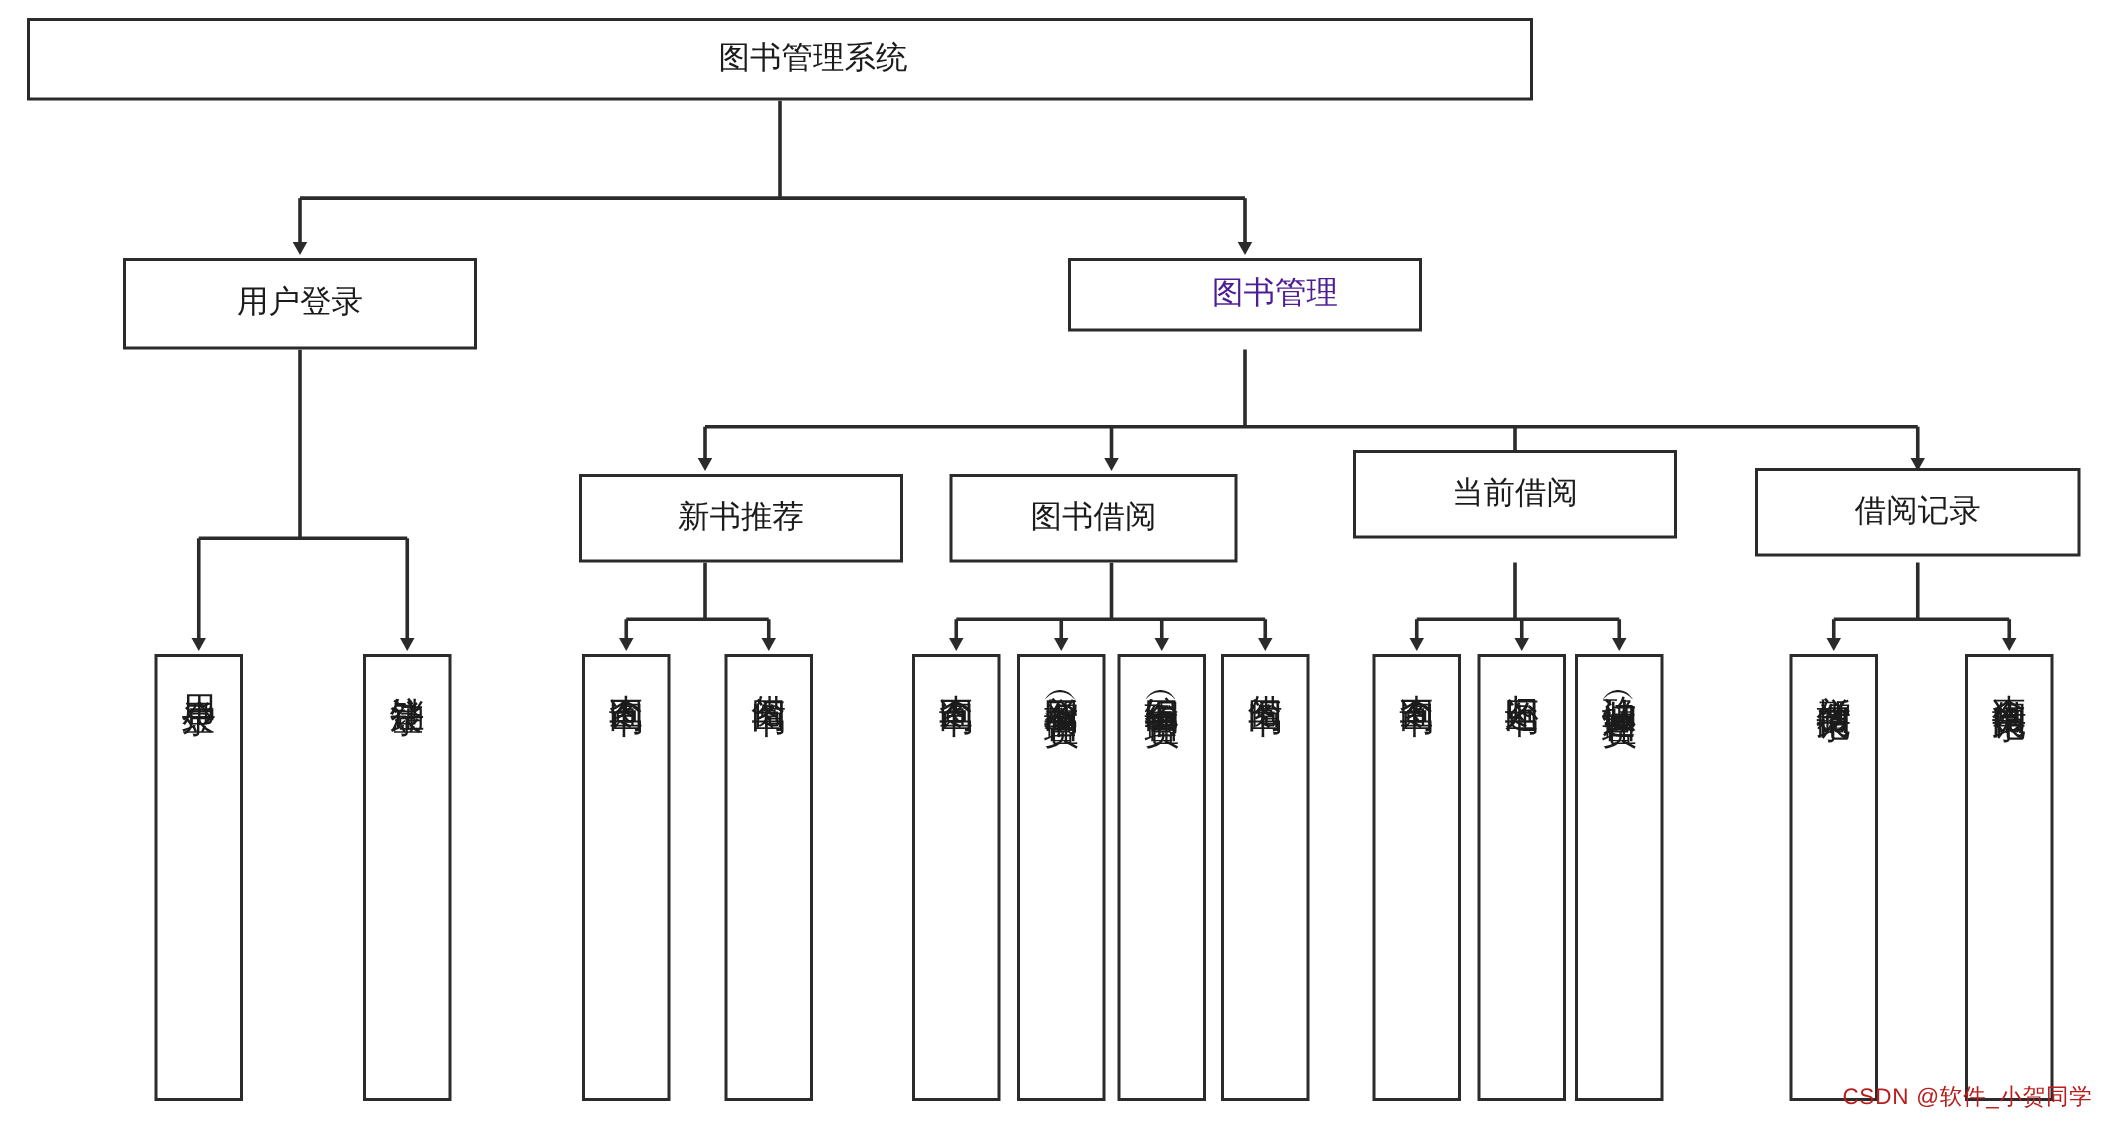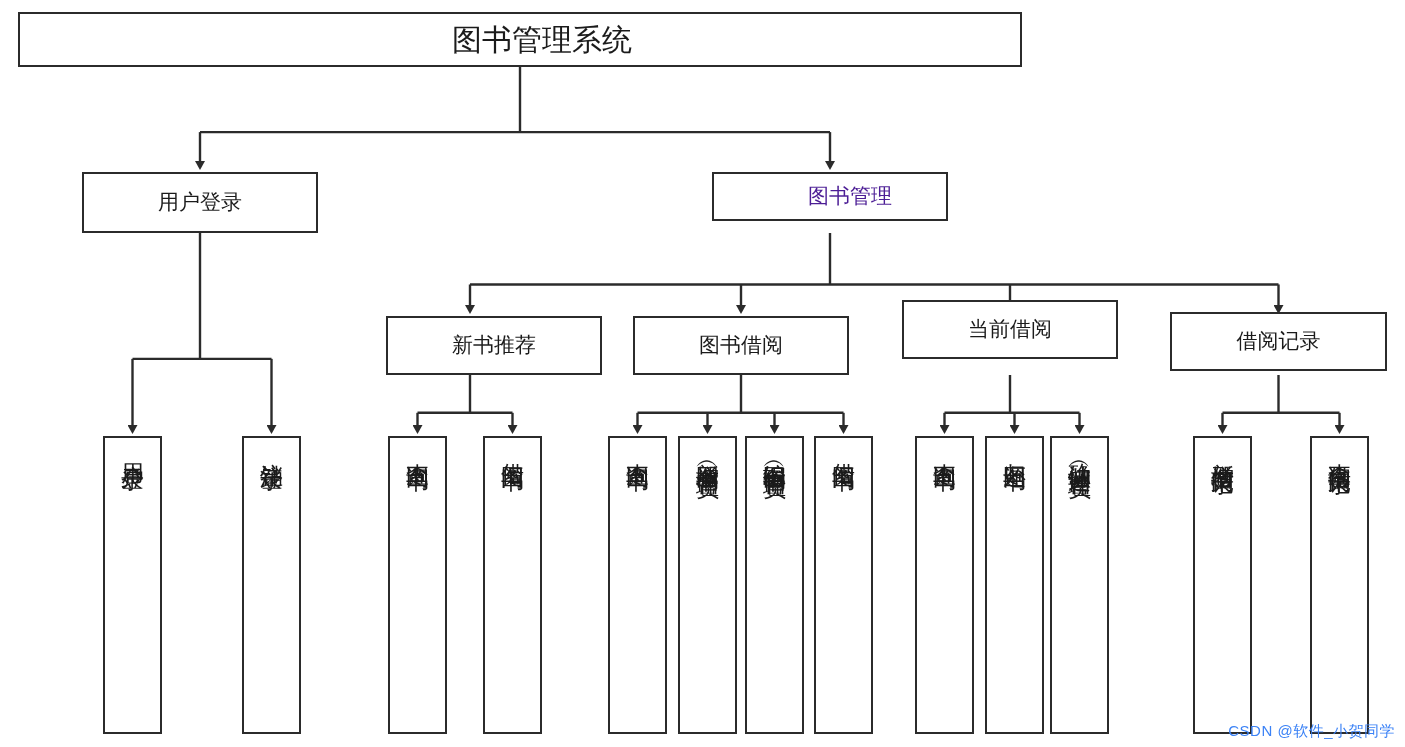--- a/index.html
+++ b/index.html
@@ -52,29 +52,29 @@
     padding-top: 7px;
   }
   .node.vertical .node-label {
     writing-mode: vertical-rl;
     text-orientation: upright;
     font-size: 23px;
     letter-spacing: 2px;
     line-height: 1;
   }
   .node.root .node-label {
-    font-size: 30px;
+    font-size: 21px;
     margin-left: 44px;
   }
   .watermark {
     position: absolute;
     right: 10px;
     bottom: 6px;
     font-size: 15px;
-    color: #3b82f6;
+    color: #b91c1c;
     letter-spacing: 0.5px;
     white-space: nowrap;
     user-select: none;
   }
 </style>
 </head>
 <body>
 
 <div id="diagram-root">
 
@@ -127,21 +127,21 @@
       </div>
       <div class="node horizontal" style="left: 82px; top: 172px; width: 236px; height: 61px; border-color: rgb(43, 43, 43); background: rgb(255, 255, 255); color: rgb(27, 27, 27);">
         <span class="node-label">用户登录</span>
       </div>
       <div class="node horizontal" style="left: 712px; top: 172px; width: 236px; height: 49px; border-color: rgb(43, 43, 43); background: rgb(255, 255, 255); color: #4c1d95; padding-left: 40px;">
         <span class="node-label">图书管理</span>
       </div>
       <div class="node horizontal" style="left: 362px; top: 316px; width: 216px; height: 59px; border-color: rgb(43, 43, 43); background: rgb(255, 255, 255); color: rgb(27, 27, 27); margin-left: 24px;">
         <span class="node-label">新书推荐</span>
       </div>
-      <div class="node horizontal" style="left: 633px; top: 316px; width: 216px; height: 59px; border-color: rgb(43, 43, 43); background: rgb(255, 255, 255); color: rgb(27, 27, 27);">
+      <div class="node horizontal" style="left: 633px; top: 316px; width: 192px; height: 59px; border-color: rgb(43, 43, 43); background: rgb(255, 255, 255); color: rgb(27, 27, 27);">
         <span class="node-label">图书借阅</span>
       </div>
       <div class="node horizontal" style="left: 902px; top: 300px; width: 216px; height: 59px; border-color: rgb(43, 43, 43); background: rgb(255, 255, 255); color: rgb(27, 27, 27);">
         <span class="node-label">当前借阅</span>
       </div>
       <div class="node horizontal" style="left: 1170px; top: 312px; width: 217px; height: 59px; border-color: rgb(43, 43, 43); background: rgb(255, 255, 255); color: rgb(27, 27, 27);">
         <span class="node-label">借阅记录</span>
       </div>
       <div class="node vertical" style="left: 103px; top: 436px; width: 59px; height: 298px; border-color: rgb(43, 43, 43); background: rgb(255, 255, 255); color: rgb(27, 27, 27);">
         <span class="node-label">用户登录</span>

